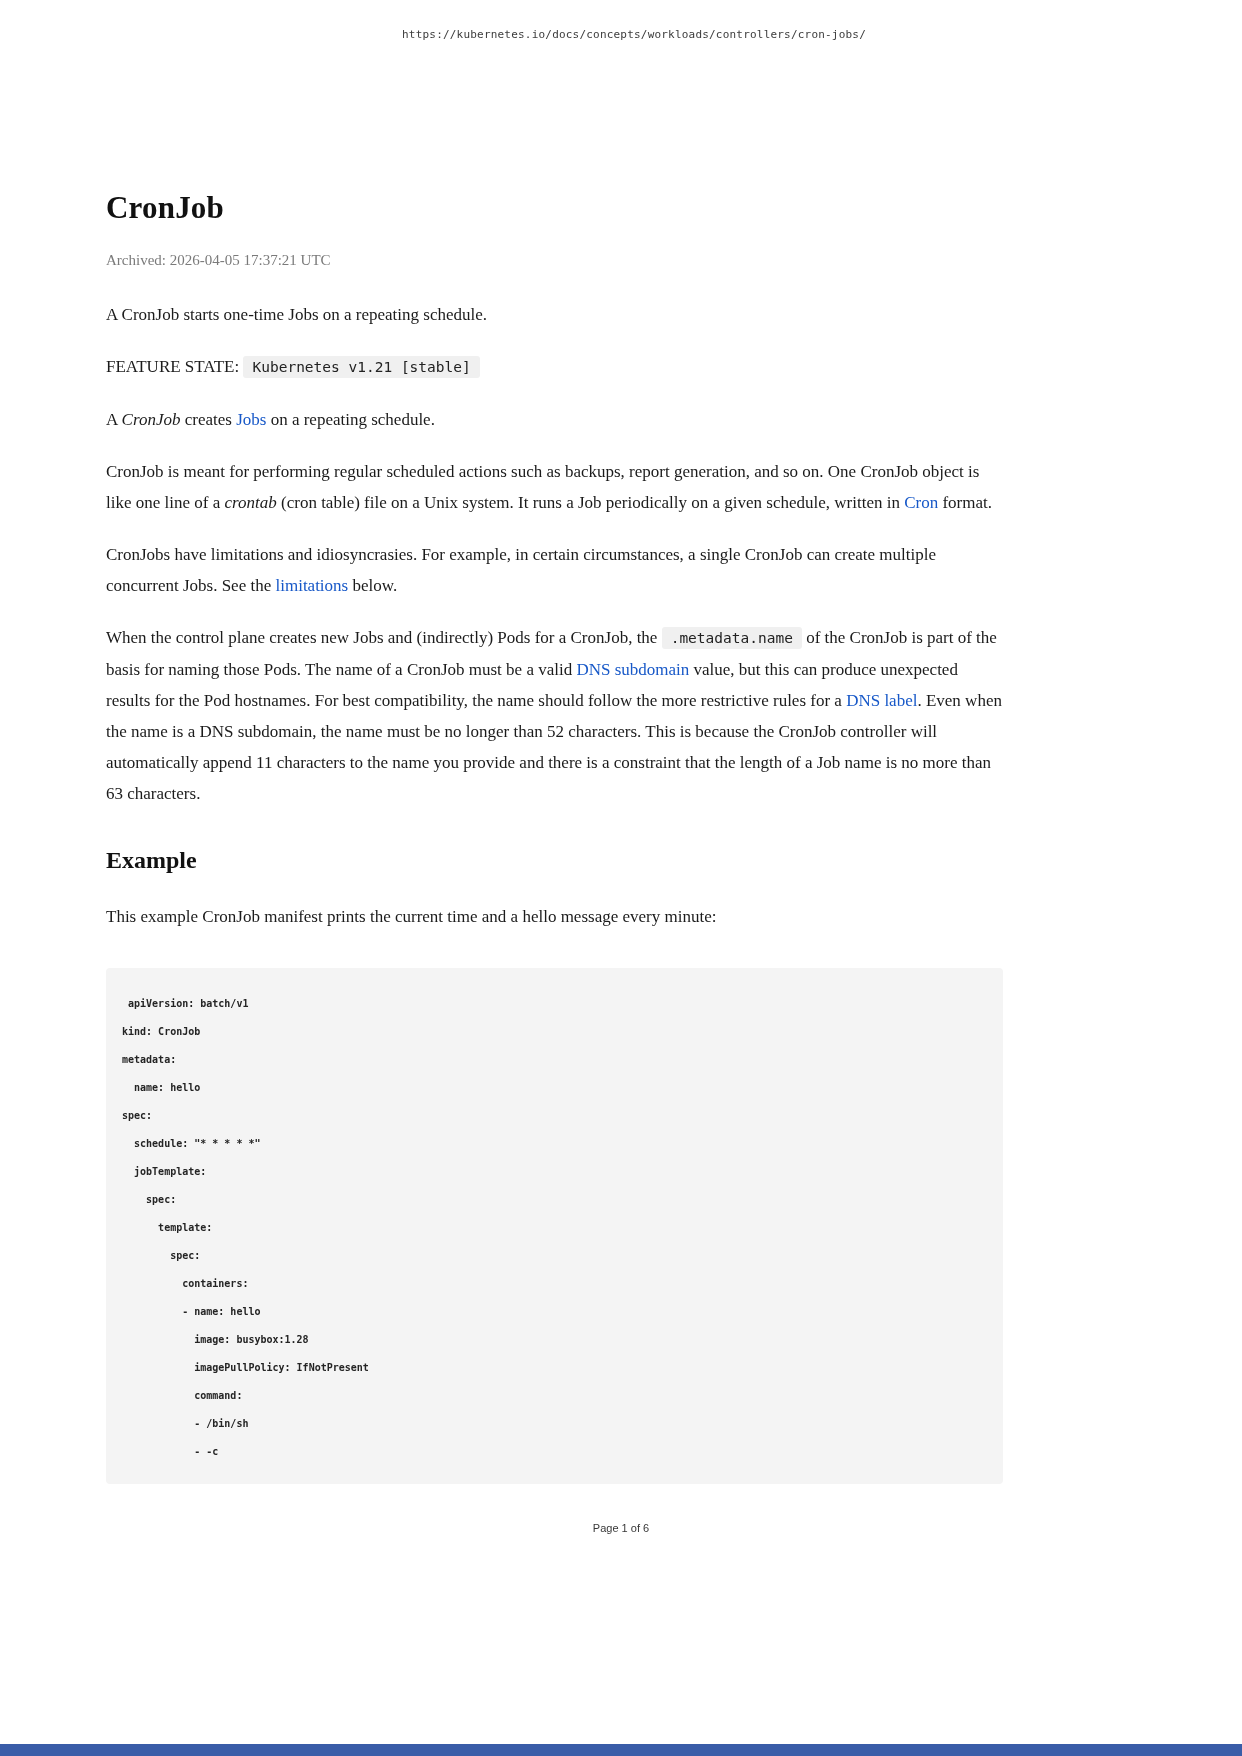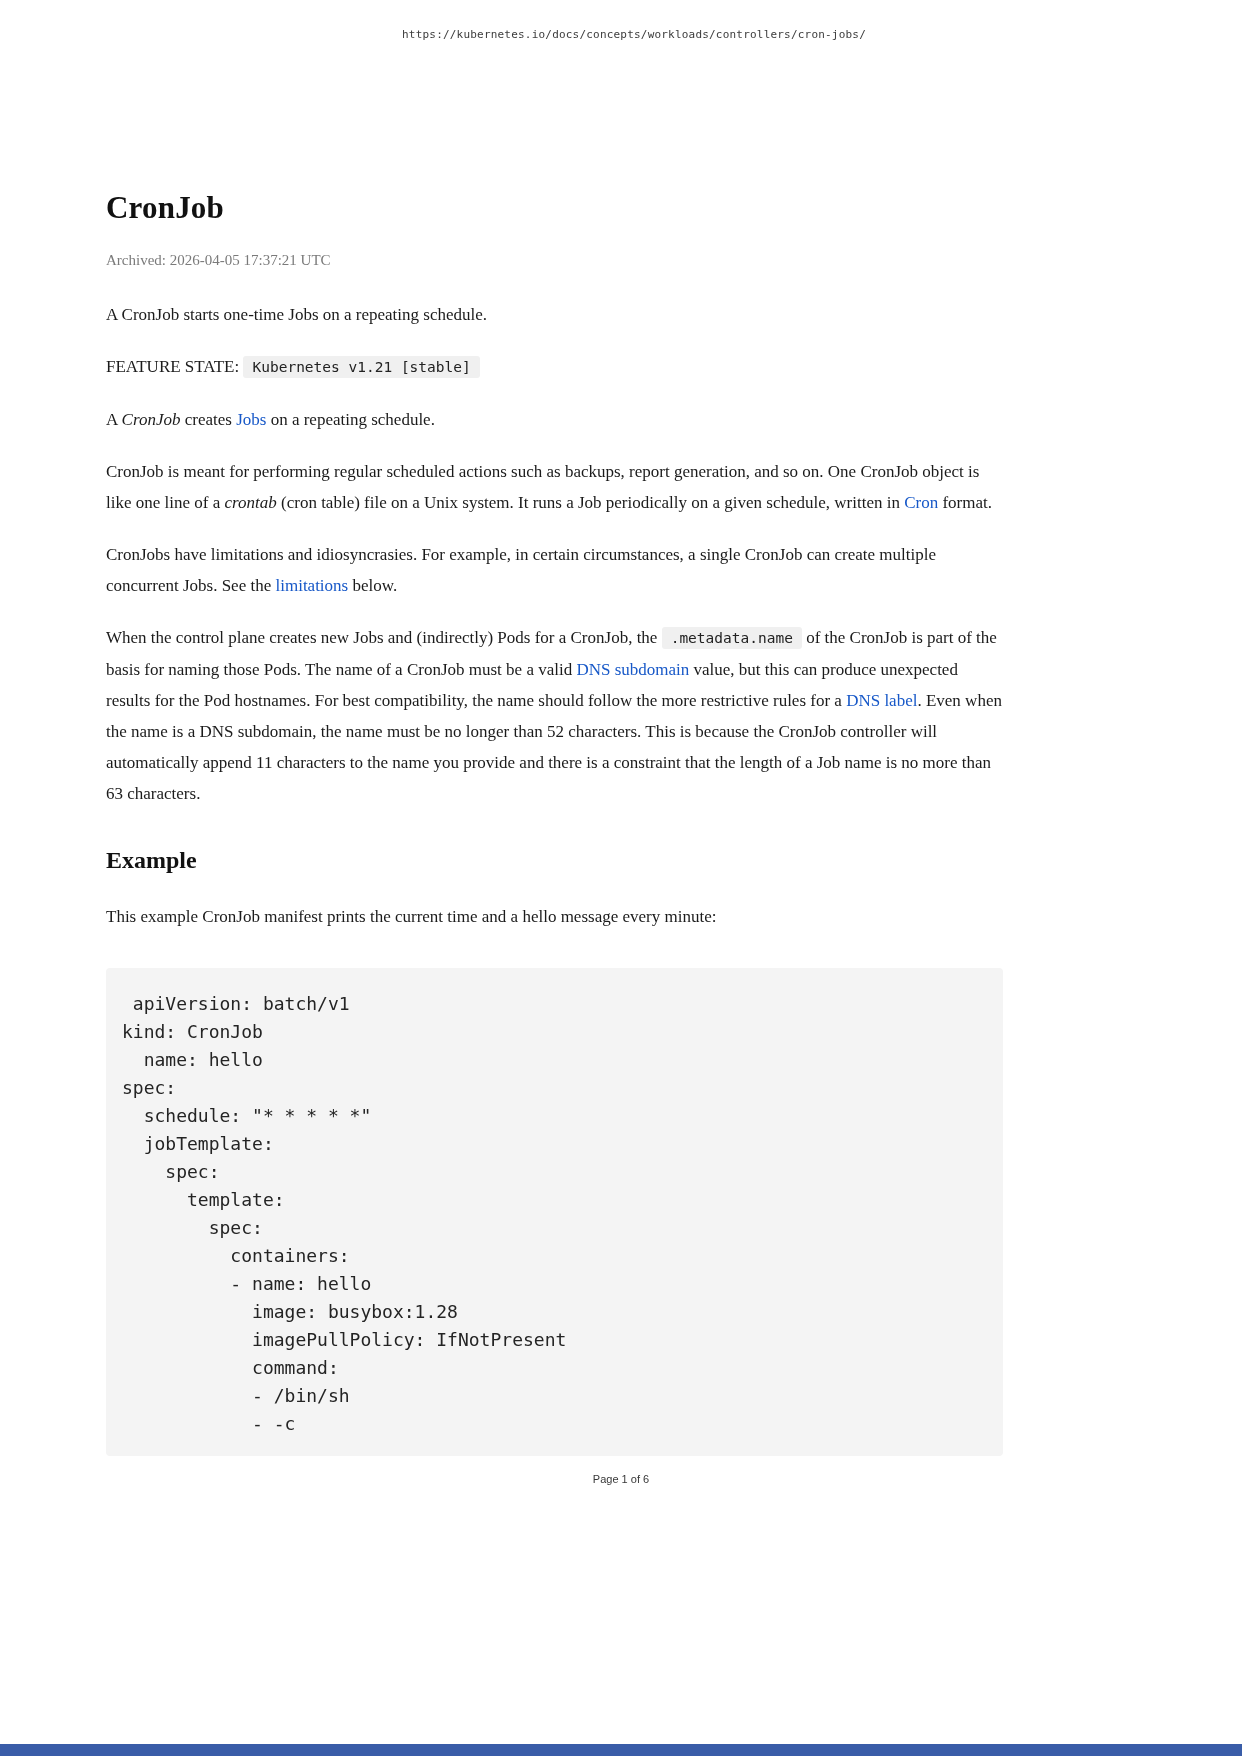--- a/index.html
+++ b/index.html
@@ -76,32 +76,33 @@
     font-weight: bold;
     margin: 38px 0 27px 0;
     color: #111111;
   }
   .code-block {
     background: var(--code-bg);
     border-radius: 4px;
     margin-top: 36px;
     padding: 22px 16px 18px 16px;
     font-family: "DejaVu Sans Mono", monospace;
-    font-size: 18px;
+    font-size: 10px;
     color: #242424;
     width: 897px;
+    font-weight: bold;
   }
   .code-line {
     white-space: pre;
     line-height: 28px;
     height: 28px;
   }
   .print-footer {
     position: absolute;
-    top: 1473px;
+    top: 1522px;
     left: 0;
     width: 100%;
     text-align: center;
     font-family: "Liberation Sans", sans-serif;
     font-size: 11px;
     color: #383838;
   }
   .bottom-bar {
     position: absolute;
     bottom: 0;
@@ -137,20 +138,21 @@
 
   <p class="body-p"><span>When the control plane creates new Jobs and (indirectly) Pods for a CronJob, the </span><span class="inline-code">.metadata.name</span><span> of the CronJob is part of the basis for naming those Pods. The name of a CronJob must be a valid </span><a class="doc-link">DNS subdomain</a><span> value, but this can produce unexpected results for the Pod hostnames. For best compatibility, the name should follow the more restrictive rules for a </span><a class="doc-link">DNS label</a><span>. Even when the name is a DNS subdomain, the name must be no longer than 52 characters. This is because the CronJob controller will automatically append 11 characters to the name you provide and there is a constraint that the length of a Job name is no more than 63 characters.</span></p>
 
   <h2 class="section-heading">Example</h2>
 
   <p class="body-p">This example CronJob manifest prints the current time and a hello message every minute:</p>
 
   <div class="code-block">
       <div class="code-line"> apiVersion: batch/v1</div>
       <div class="code-line">kind: CronJob</div>
+      <div class="code-line">metadata:</div>
       <div class="code-line">  name: hello</div>
       <div class="code-line">spec:</div>
       <div class="code-line">  schedule: "* * * * *"</div>
       <div class="code-line">  jobTemplate:</div>
       <div class="code-line">    spec:</div>
       <div class="code-line">      template:</div>
       <div class="code-line">        spec:</div>
       <div class="code-line">          containers:</div>
       <div class="code-line">          - name: hello</div>
       <div class="code-line">            image: busybox:1.28</div>

